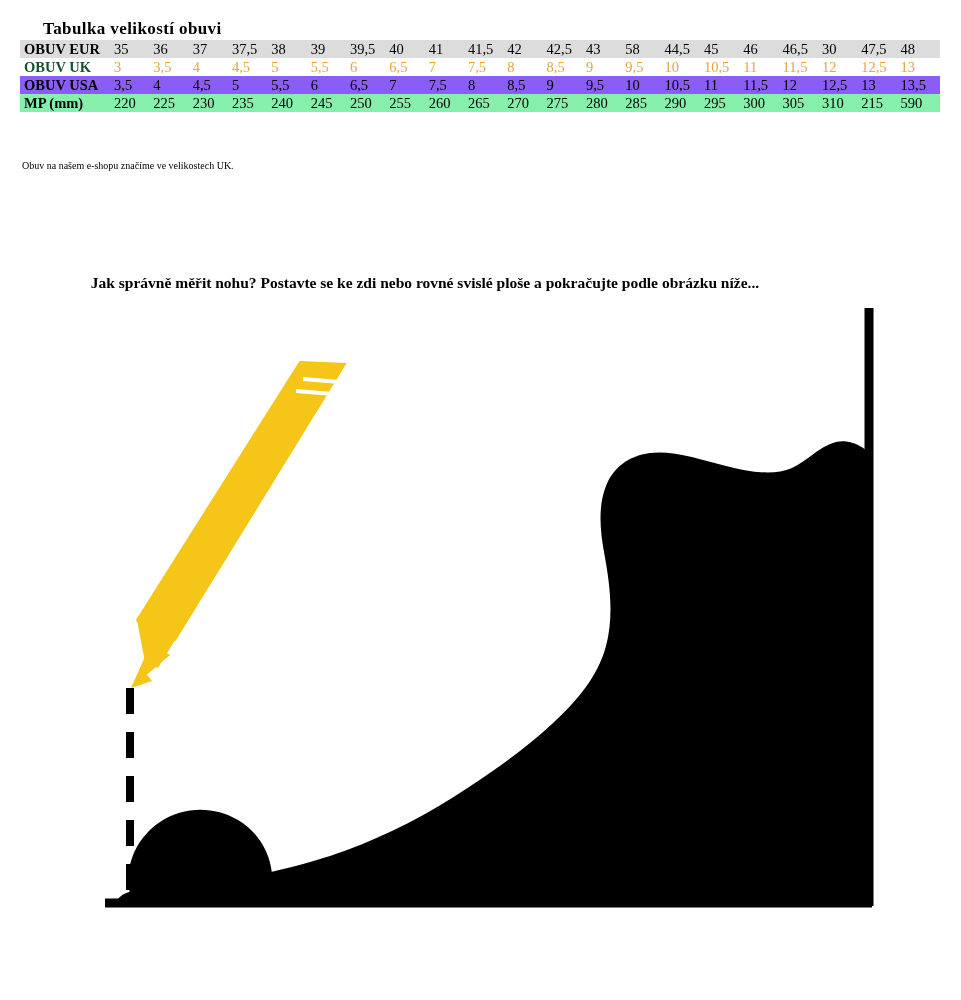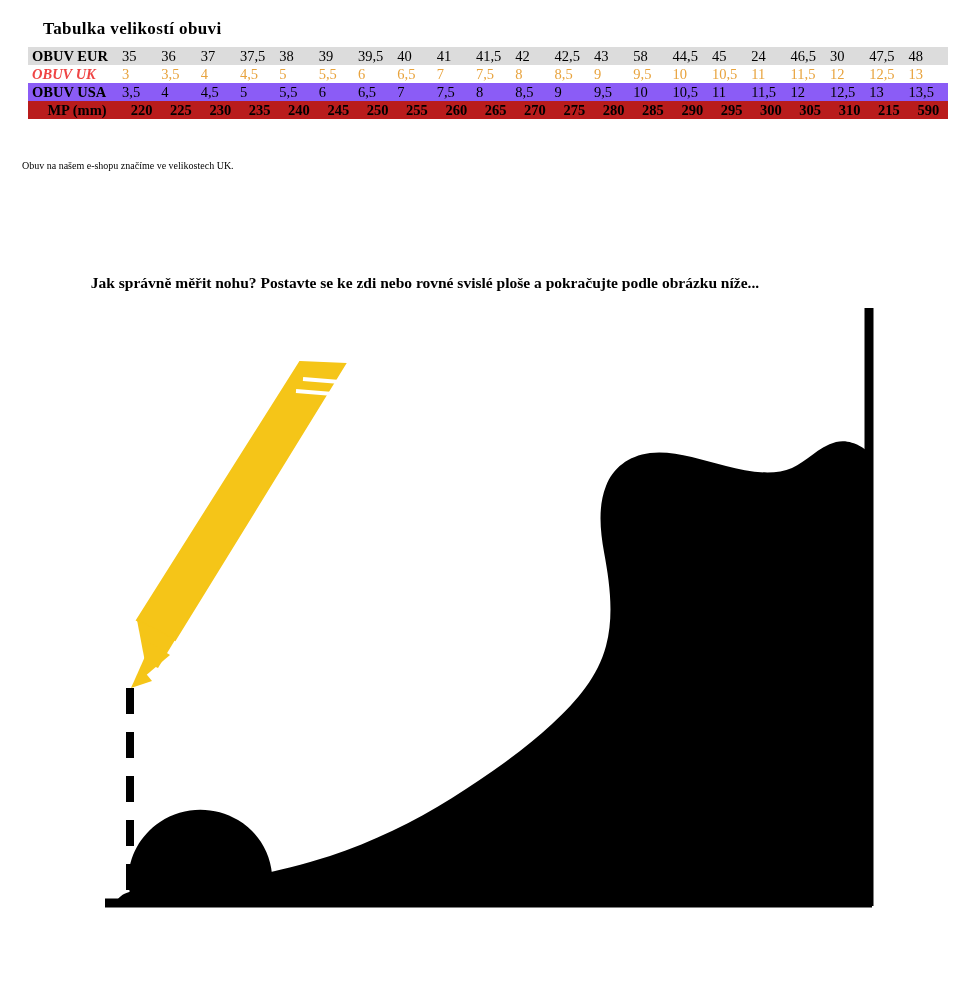--- a/index.html
+++ b/index.html
@@ -23,23 +23,22 @@
     font-family: "Liberation Serif", serif;
     font-size: 17px;
     font-weight: bold;
     letter-spacing: 0.4px;
     margin-left: 21px;
   }
 
   .size-table-wrap {
     position: absolute;
     left: 20px;
-    top: 47px;
+    top: 40px;
     width: 920px;
-    margin-left: 8px;
   }
 
   table.size-table {
     border-collapse: collapse;
     width: 920px;
     table-layout: fixed;
   }
   table.size-table td {
     font-family: "Liberation Serif", serif;
     font-size: 14.5px;
@@ -54,33 +53,31 @@
     padding-left: 4px;
   }
   tr.row-eur {
     background: #dcdcdc;
   }
   tr.row-uk {
     background: #ffffff;
     color: #e8a33d;
   }
   tr.row-uk td.rowlabel {
-    color: #ef4444;
-    font-style: italic;
+    color: #14532d;
   }
   tr.row-usa {
     background: #8b5cf6;
   }
   tr.row-mp {
-    background: #b91c1c;
-    font-weight: bold;
-    text-align: center;
+    background: #86efac;
+    font-weight: bold;
   }
   tr.row-mp td {
-    font-weight: bold;
+    font-weight: normal;
   }
 
   .note {
     position: absolute;
     left: 22px;
     top: 150px;
     font-size: 10px;
     font-family: "Liberation Serif", serif;
   }
 
@@ -125,21 +122,21 @@
         <td>39,5</td>
         <td>40</td>
         <td>41</td>
         <td>41,5</td>
         <td>42</td>
         <td>42,5</td>
         <td>43</td>
         <td>58</td>
         <td>44,5</td>
         <td>45</td>
-        <td>24</td>
+        <td>46</td>
         <td>46,5</td>
         <td>30</td>
         <td>47,5</td>
         <td>48</td>
       </tr>
       <tr class="row-uk">
         <td class="rowlabel">OBUV UK</td>
         <td>3</td>
         <td>3,5</td>
         <td>4</td>

